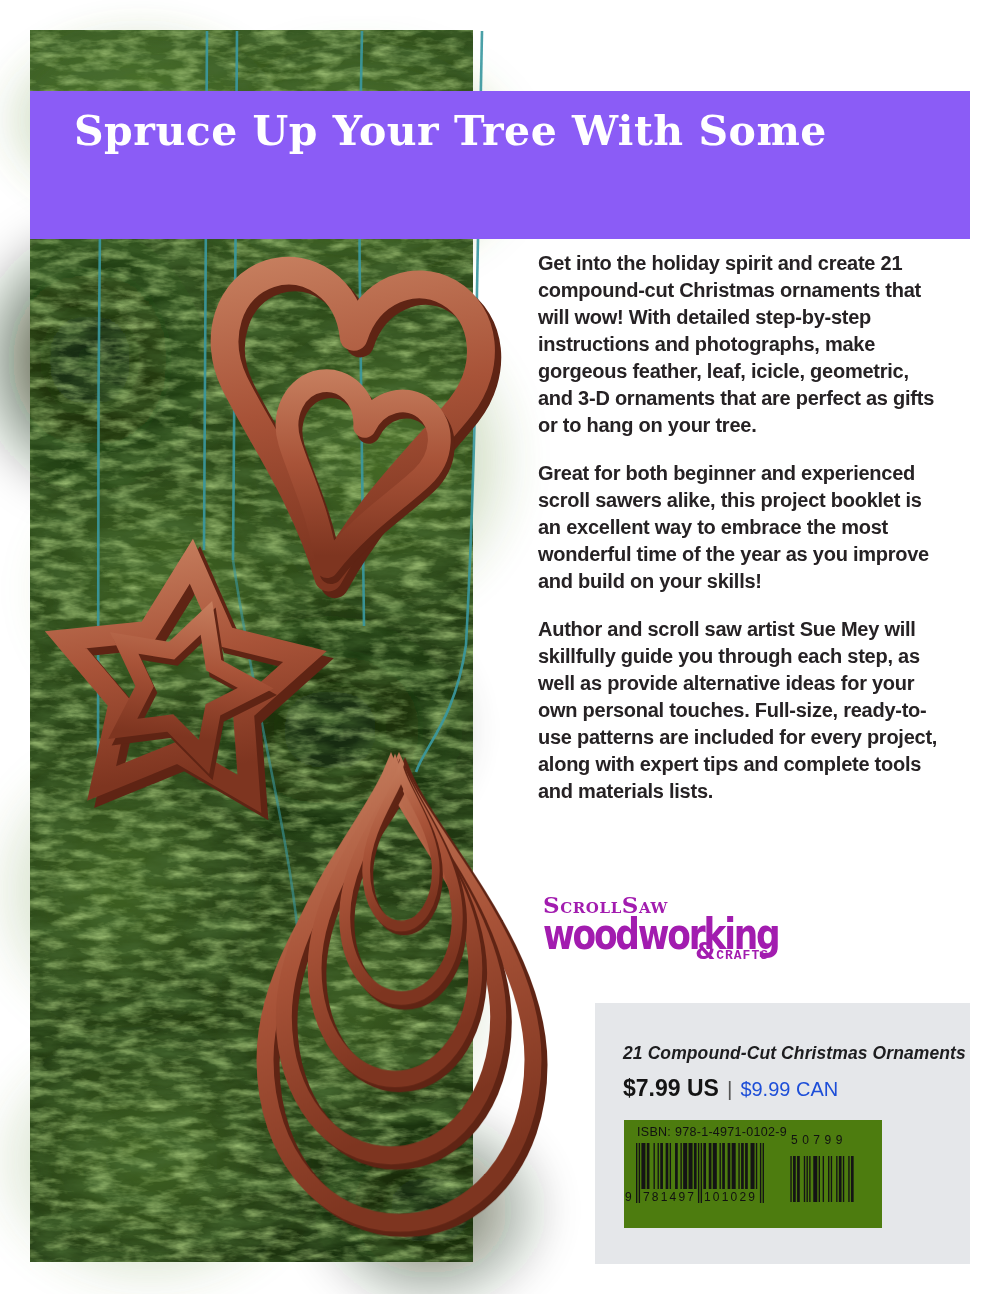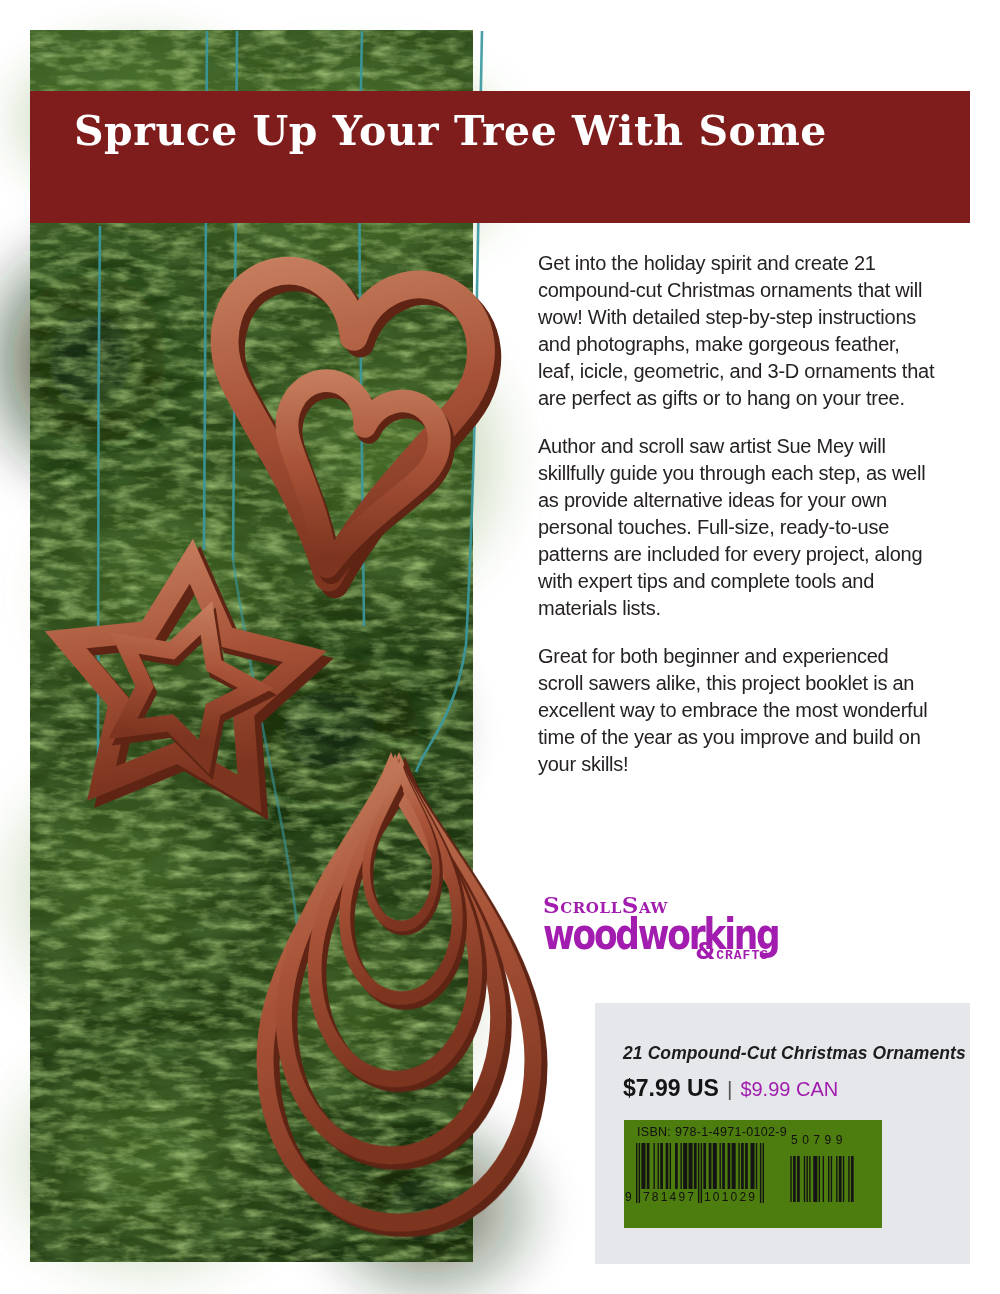--- a/index.html
+++ b/index.html
@@ -10,34 +10,34 @@
   }
   
   .photo {
     position:absolute; left:30px; top:30px; width:443px; height:1232px;
     background:#223a14; overflow:visible;
   }
   .photo svg { overflow:visible; display:block; }
 
   
   .banner {
-    position:absolute; left:30px; top:91px; width:940px; height:132px;
-    background:#7f1d1d; padding:16px 0 0 44px; z-index:5;
+    position:absolute; left:30px; top:91px; width:940px; height:148px;
+    background:#8b5cf6; padding:16px 0 0 44px; z-index:5;
   }
   .banner-line {
     font-family:"DejaVu Serif", serif; font-weight:bold;
     font-size:41px; line-height:49px; color:#ffffff; letter-spacing:.5px;
   }
 
   
   .right-col {
     position:absolute; left:538px; top:250px; width:416px;
     font-size:20px; line-height:27px; letter-spacing:-0.25px; color:#262224;
   }
-  .right-col p { margin:0 16px 21px 0; }
+  .right-col p { margin:0 16px 21px 0;font-weight:bold; }
 
   
   .logo { position:absolute; left:543px; top:896px; width:236px; color:#a21caf; }
   .logo-top {
     font-family:"DejaVu Serif", serif; font-weight:bold;
     font-size:15px; letter-spacing:.6px; line-height:18px;
   }
   .logo-top .bigcap { font-size:23px; }
   .logo-main {
     font-family:"DejaVu Sans", sans-serif; font-weight:bold;
@@ -58,21 +58,21 @@
     background:#E5E7EA;
   }
   .pb-title {
     position:absolute; left:28px; top:40px;
     font-style:italic; font-weight:bold; font-size:17.5px; color:#1d1d1f;
     letter-spacing:.1px;
   }
   .pb-price { position:absolute; left:28px; top:72px; display:flex; align-items:baseline;text-align:right; }
   .pb-us  { font-weight:bold; font-size:23px; color:#141414; }
   .pb-sep { font-weight:normal; font-size:21px; color:#555; margin:0 8px; }
-  .pb-can { font-weight:normal; font-size:20px; color:#a21caf; }
+  .pb-can { font-weight:normal; font-size:20px; color:#1d4ed8; }
 
   .bc-panel {
     position:absolute; left:29px; top:117px; width:258px; height:108px;
     background:#4d7c0f;
   }
   .isbn {
     position:absolute; left:13px; top:5px;
     font-size:12.5px; letter-spacing:.3px; color:#111;
   }
   #ean-svg   { position:absolute; left:12px;  top:23px; }
@@ -195,22 +195,22 @@
       </g>
     </svg>
   </div>
 
   <div class="banner">
     <div class="banner-line">Spruce Up Your Tree With Some</div>
   </div>
 
   <div class="right-col">
     <p>Get into the holiday spirit and create 21 compound-cut Christmas ornaments that will wow! With detailed step-by-step instructions and photographs, make gorgeous feather, leaf, icicle, geometric, and 3-D ornaments that are perfect as gifts or to hang on your tree.</p>
+    <p>Great for both beginner and experienced scroll sawers alike, this project booklet is an excellent way to embrace the most wonderful time of the year as you improve and build on your skills!</p>
     <p>Author and scroll saw artist Sue Mey will skillfully guide you through each step, as well as provide alternative ideas for your own personal touches. Full-size, ready-to-use patterns are included for every project, along with expert tips and complete tools and materials lists.</p>
-    <p>Great for both beginner and experienced scroll sawers alike, this project booklet is an excellent way to embrace the most wonderful time of the year as you improve and build on your skills!</p>
   </div>
 
   <div class="logo">
     <div class="logo-top"><span class="bigcap">S</span><span>CROLL</span><span class="bigcap">S</span><span>AW</span></div>
     <div class="logo-main">woodworking</div>
     <div class="logo-sub">
       <span class="logo-amp">&amp;</span>
       <span class="logo-crafts">CRAFTS</span>
     </div>
   </div>

